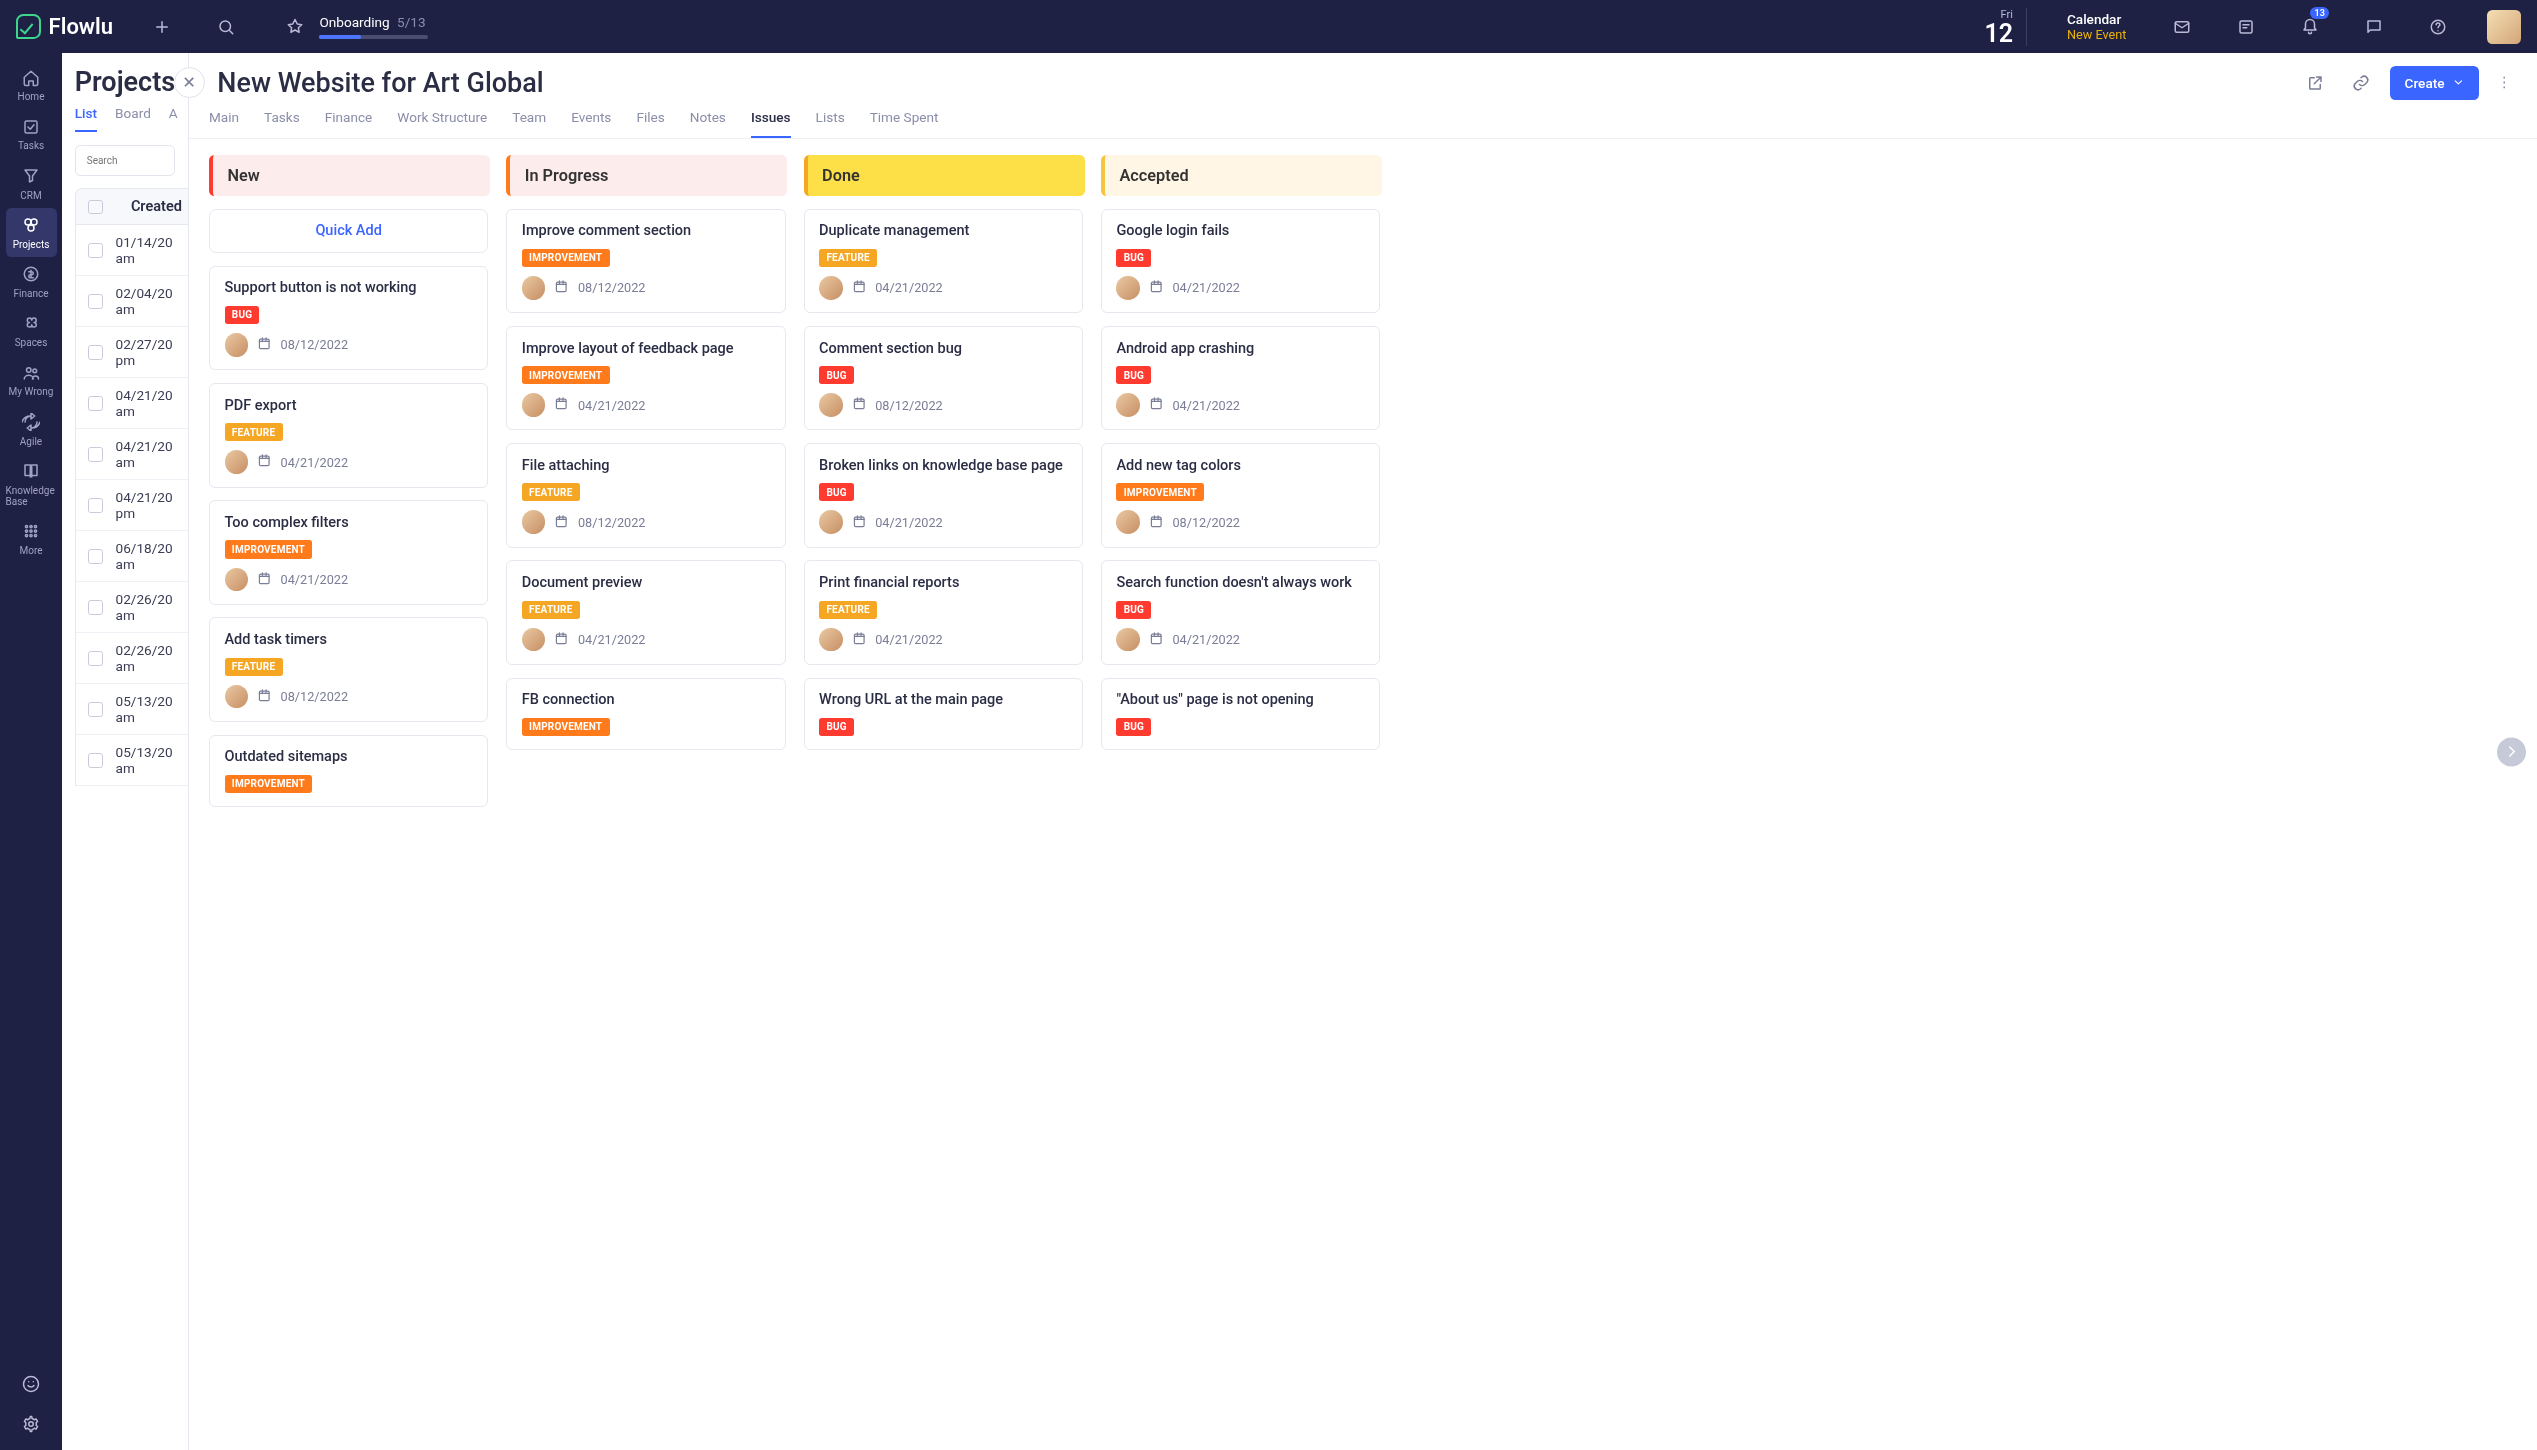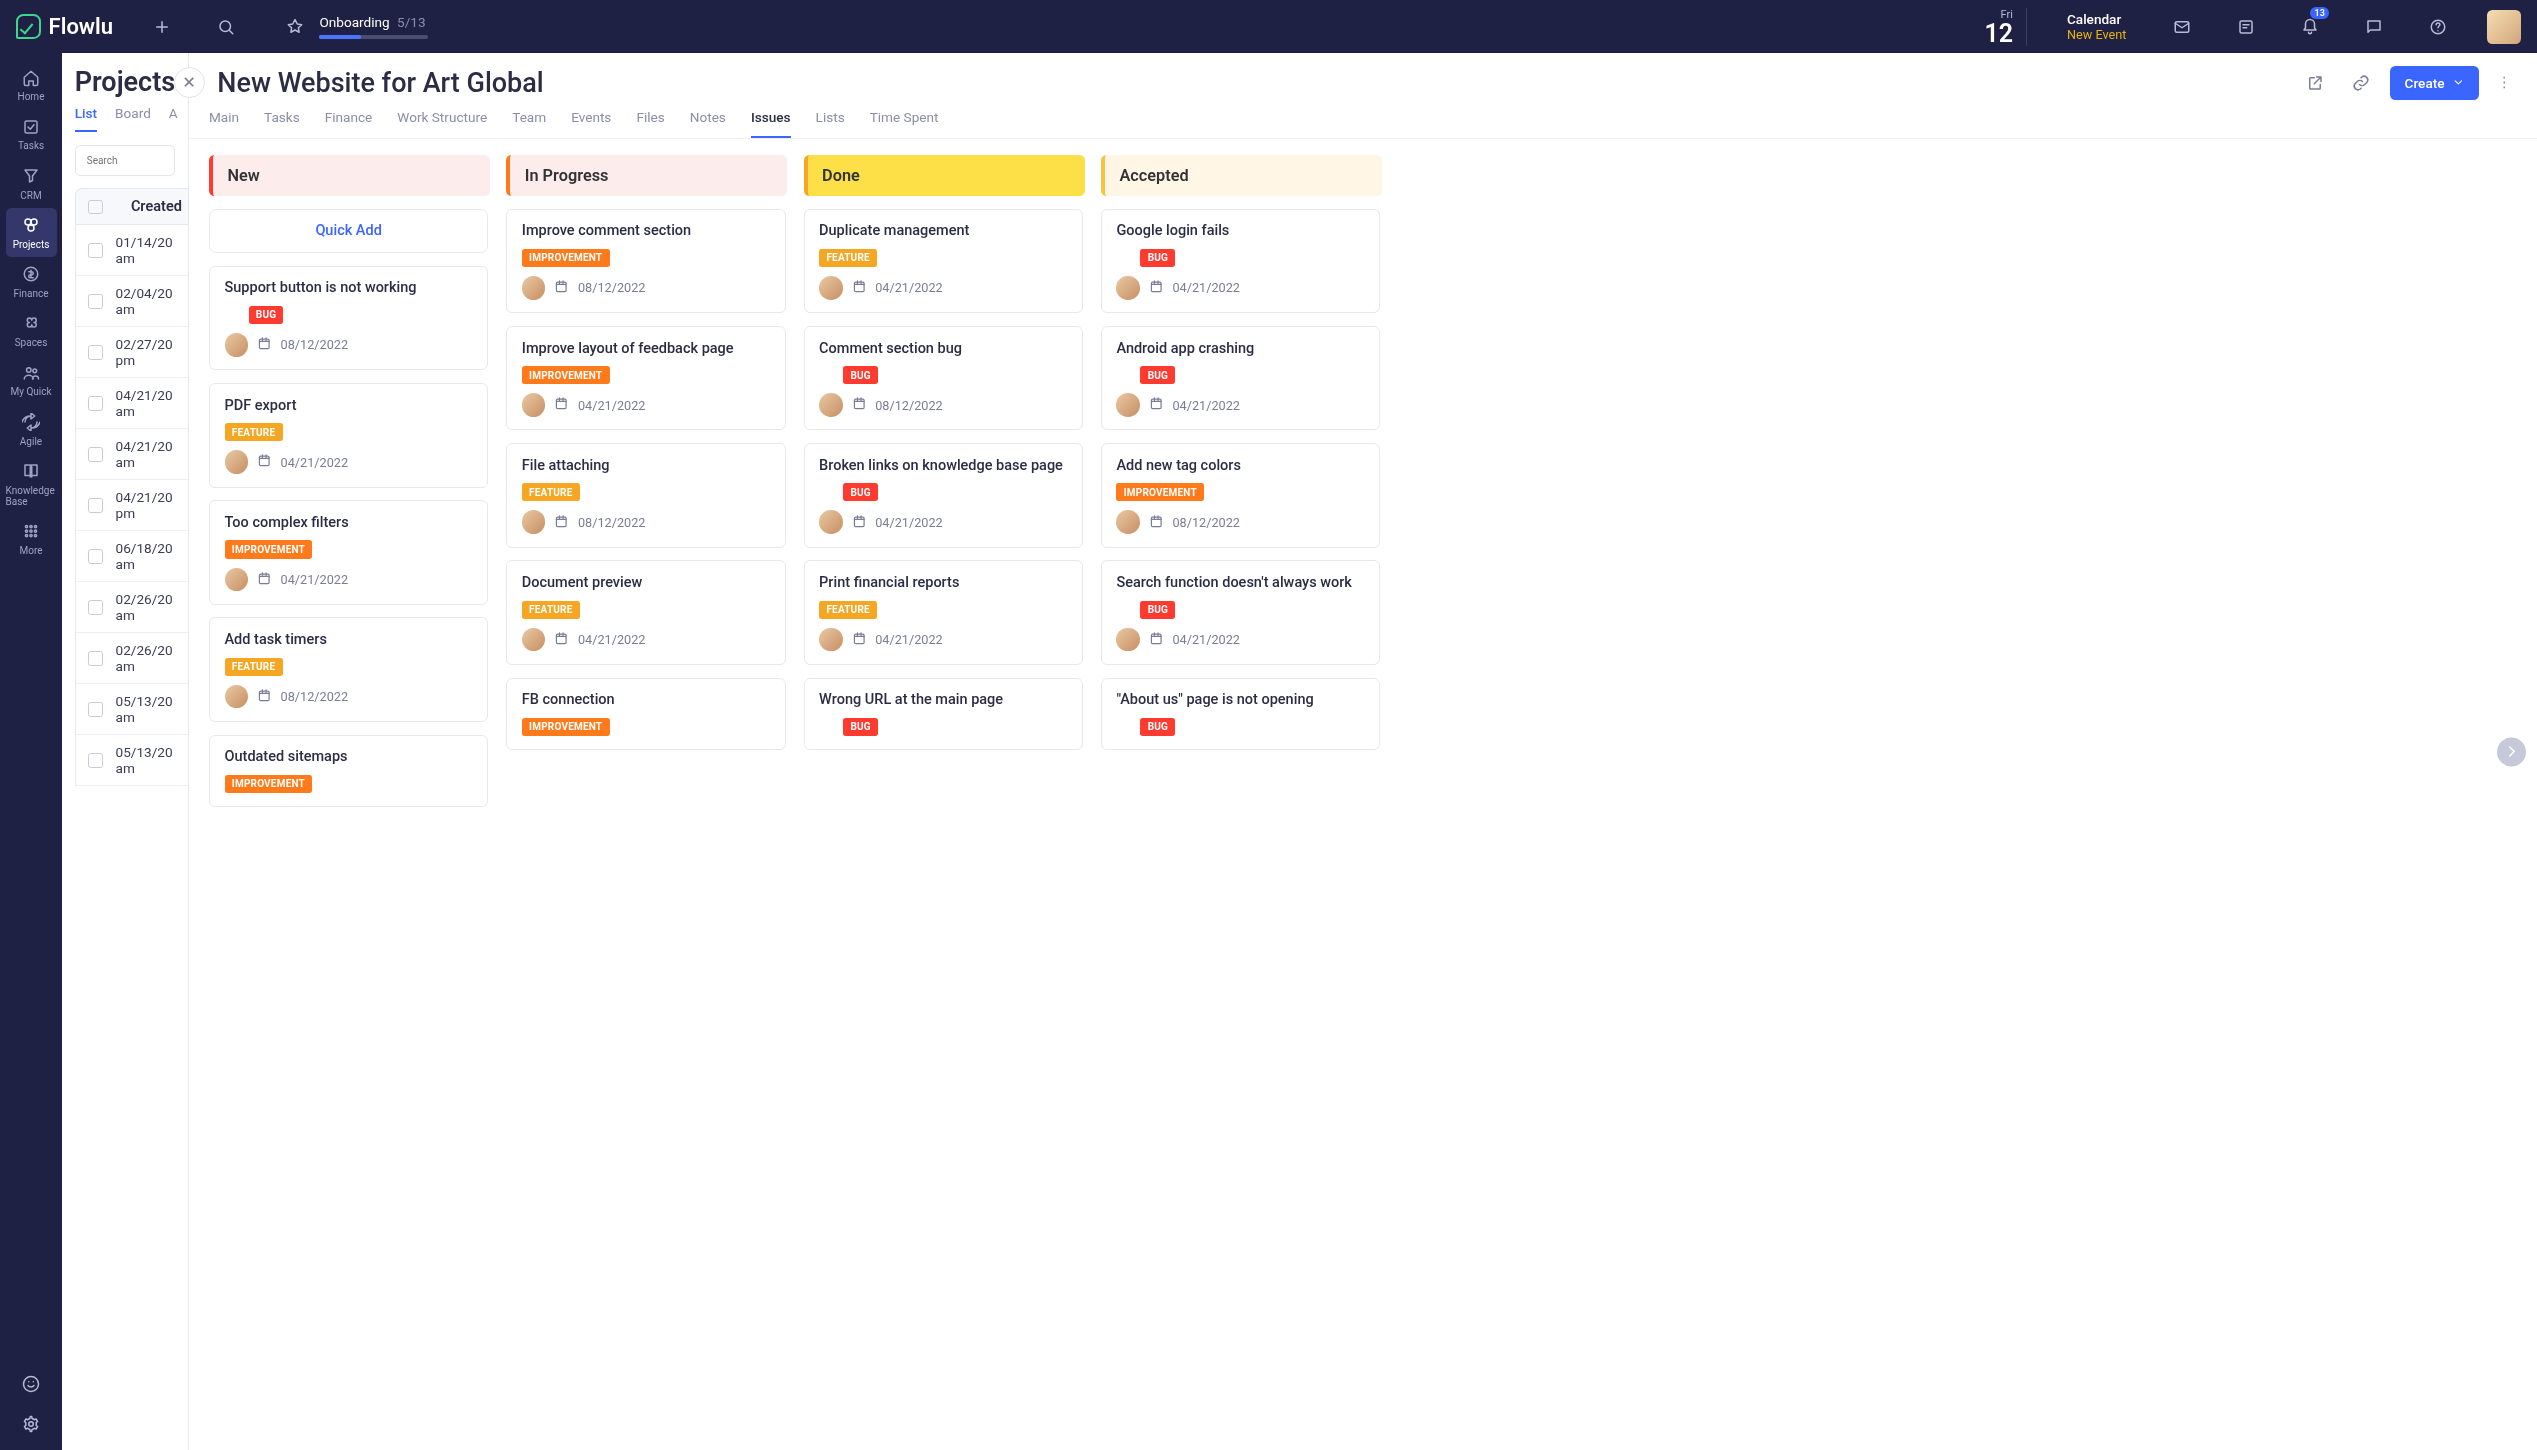--- a/index.html
+++ b/index.html
@@ -67,21 +67,21 @@
 .ctabs span.active { color:#2a2d44; font-weight:500; border-bottom:2.7px solid #3a66ff; }
 
 .board { flex:1; display:flex; gap:16.3px; padding:16.3px 0 16.3px 20px; overflow-x:auto; min-height:0; }
 .col { width:281px; flex-shrink:0; display:flex; flex-direction:column; gap:12.7px; min-height:0; }
 .col-hdr { border-radius:5.4px; padding:11px 14.5px; font-size:16.3px; font-weight:600; color:#333; border-left:4.5px solid; }
 .col-body { display:flex; flex-direction:column; gap:12.7px; overflow-y:auto; padding-right:1.8px; }
 .qadd { background:#fff; border:0.9px solid #e6e8ef; border-radius:7.3px; text-align:center; padding:12.7px; color:#3a66ff; font-weight:500; cursor:pointer; }
 .card { background:#fff; border:0.9px solid #e6e8ef; border-radius:6px; padding:12.7px 14.5px; display:flex; flex-direction:column; gap:9px; }
 .card-t { font-size:14.5px; color:#2a2d44; font-weight:500; }
 .tag { display:inline-block; font-size:10px; font-weight:700; padding:3.6px 7.3px; border-radius:2.7px; color:#fff; letter-spacing:0.2px; }
-.tag.bug { background:#ff3b30;margin-left:24px; }
+.tag.bug { background:#ff3b30; }
 .tag.improvement { background:#ff7a1a; }
 .tag.feature { background:#f5a623; }
 .meta { display:flex; align-items:center; gap:9px; color:#7a7d96; font-size:12.7px; }
 .av { width:23.6px; height:23.6px; border-radius:50%; background:linear-gradient(135deg,#e9c9a3,#c78e63); flex-shrink:0; }
 
 .scroll-r { position:absolute; right:11px; top:50%; transform:translateY(-50%); width:29px; height:29px; border-radius:50%; background:#c6c9d8; color:#fff; display:flex; align-items:center; justify-content:center; cursor:pointer; }
 
 
 .hdr-new { background:#fdecec; border-left-color:#ff3b30; }
 .hdr-progress { background:#fdecec; border-left-color:#ff7a1a; }
@@ -228,21 +228,21 @@
             <span>Spaces</span>
           </div>
           <div class="sn-item">
             <span class="sn-ico">
               <svg viewBox="0 0 24 24">
                 <circle cx="9" cy="8" r="3"></circle>
                 <circle cx="17" cy="9" r="2.5"></circle>
                 <path d="M3 20c0-3 3-5 6-5s6 2 6 5M14 20c0-2 1.5-4 4-4s4 2 4 4"></path>
               </svg>
             </span>
-            <span>My Quick</span>
+            <span>My Wrong</span>
           </div>
           <div class="sn-item">
             <span class="sn-ico">
               <svg viewBox="0 0 24 24">
                 <path d="M4 12a8 8 0 018-8v4l5-4-5-4v4A12 12 0 000 12M20 12a8 8 0 01-8 8v-4l-5 4 5 4v-4a12 12 0 0012-8"></path>
               </svg>
             </span>
             <span>Agile</span>
           </div>
           <div class="sn-item">

